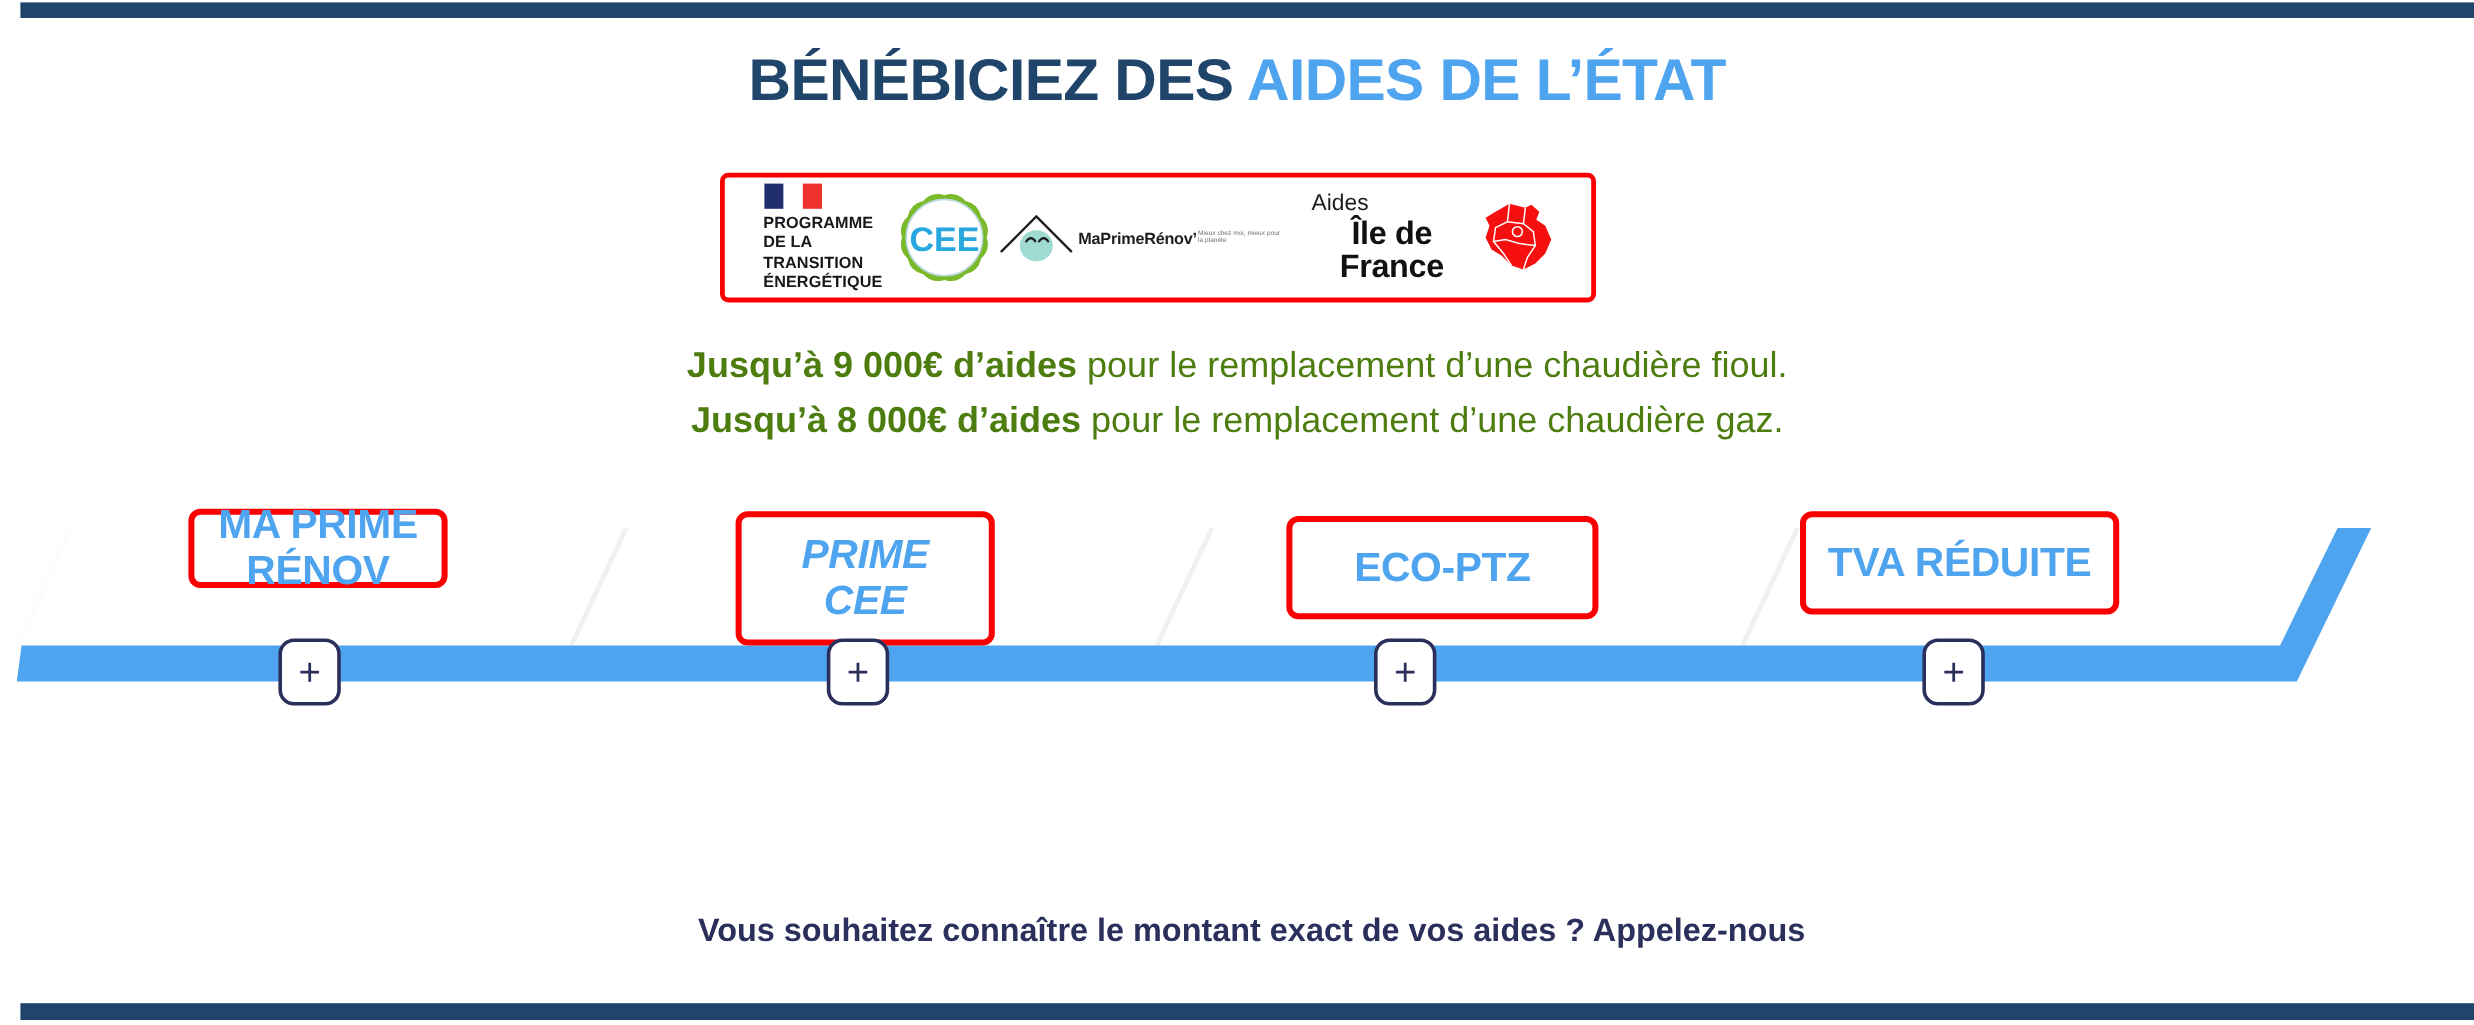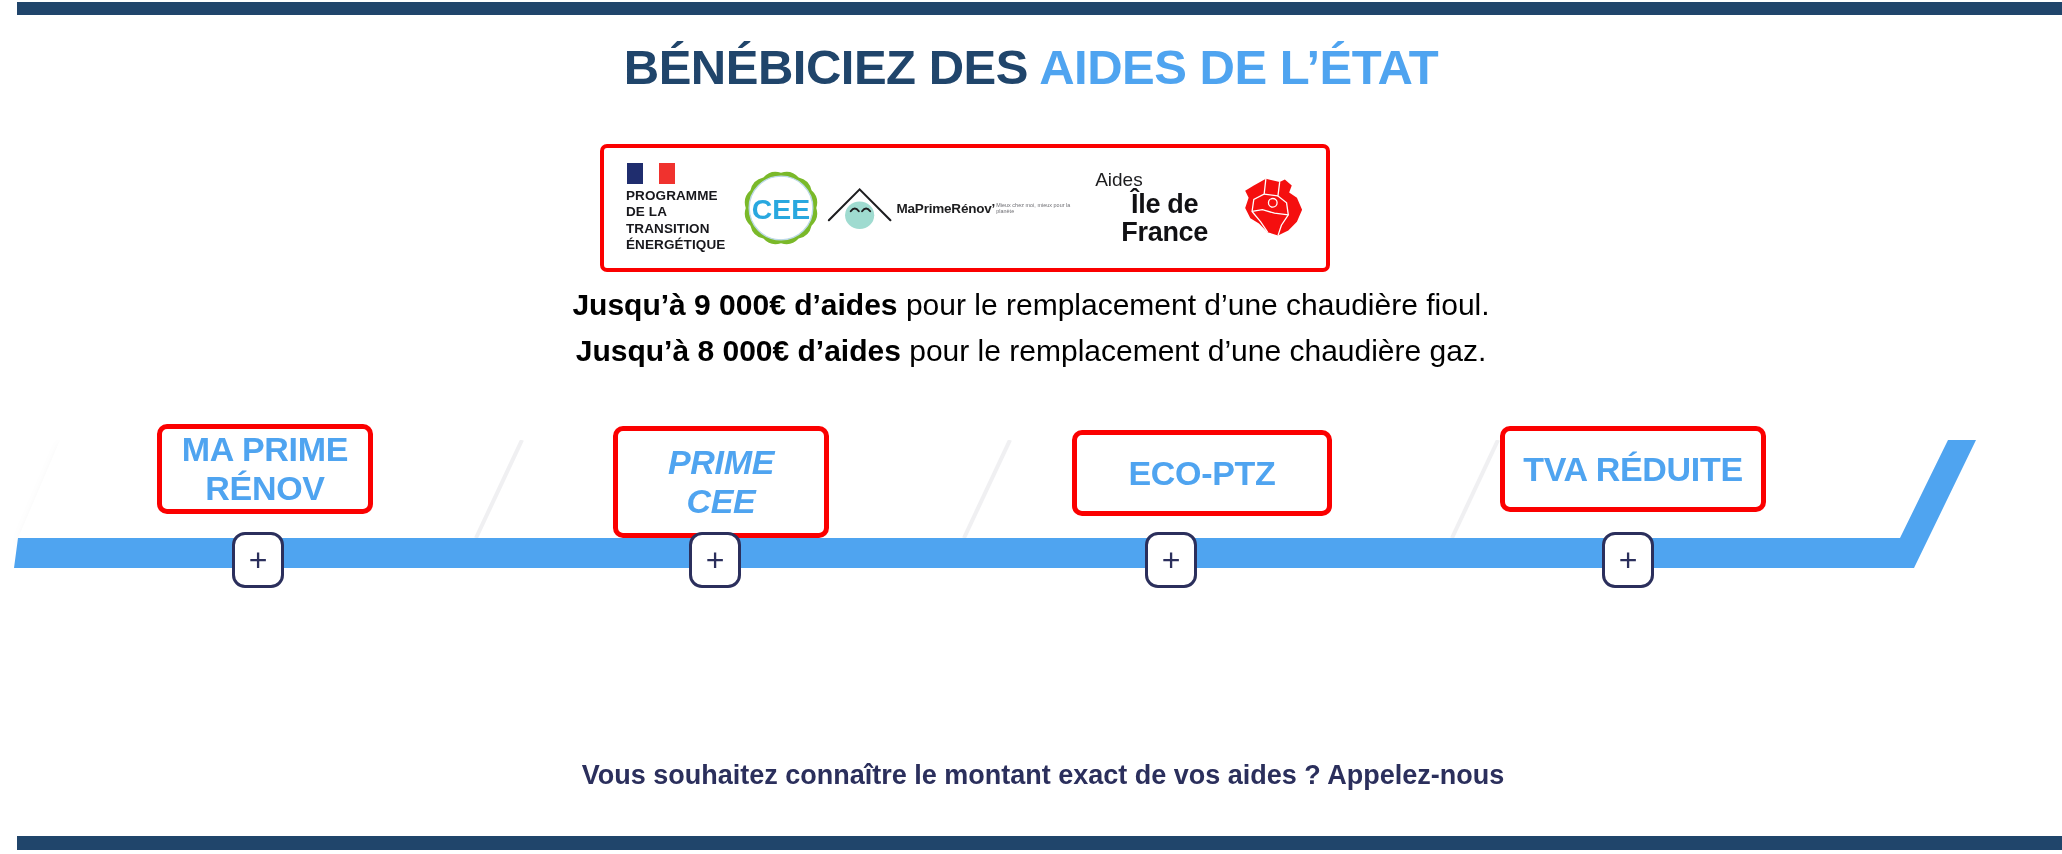--- a/index.html
+++ b/index.html
@@ -52,28 +52,28 @@
   }
   .headline .part-dark  { color: #20456b; }
   .headline .part-light { color: #4fa4f0; }
 
   
   .logo-strip {
     position: absolute;
     left: 600px;
     top: 144px;
     width: 730px;
-    height: 128px;
+    height: 108px;
     border: 4px solid #fb0000;
     border-radius: 7px;
     background: #ffffff;
     display: flex;
     align-items: center;
     justify-content: space-between;
-    padding: 0 22px;
+    padding: 0 32px;
   }
   .logo-cell {
     display: flex;
     align-items: center;
     justify-content: center;
     height: 100%;
   }
 
   
   .logo-pte { flex-direction: column; align-items: flex-start; gap: 4px; }
@@ -122,21 +122,21 @@
   
   .aid-lines {
     position: absolute;
     left: 0;
     top: 282px;
     width: 2062px;
     text-align: center;
   }
   .aid-line {
     font-size: 30px;
-    color: #000000;
+    color: #4d7c0f;
     line-height: 1.52;
     white-space: nowrap;
   }
   .aid-line .amount { font-weight: 700; }
 
   
   .band {
     position: absolute;
     left: 0;
     top: 440px;
@@ -292,21 +292,21 @@
         <line x1="522" y1="0" x2="476" y2="98"></line>
         <line x1="1010" y1="0" x2="964" y2="98"></line>
         <line x1="1498" y1="0" x2="1452" y2="98"></line>
       </g>
 
       <path d="M18 98 L1900 98 L1948 0 L1976 0 L1914 128 L14 128 Z" fill="#4fa4f0"></path>
     </svg>
 
     <div class="badges">
 
-      <div class="badge" style="left:157px; top:-16px; width:216px; height:90px;">
+      <div class="badge" style="left:157px; top:-16px; width:216px; height:66px;">
         <span>MA PRIME
 RÉNOV</span>
       </div>
       <div class="plus-btn" style="left:232px; top:92px;">
         <span>+</span>
       </div>
 
       <div class="badge" style="left:613px; top:-14px; width:216px; height:112px;font-style:italic;">
         <span>PRIME
 CEE</span>

